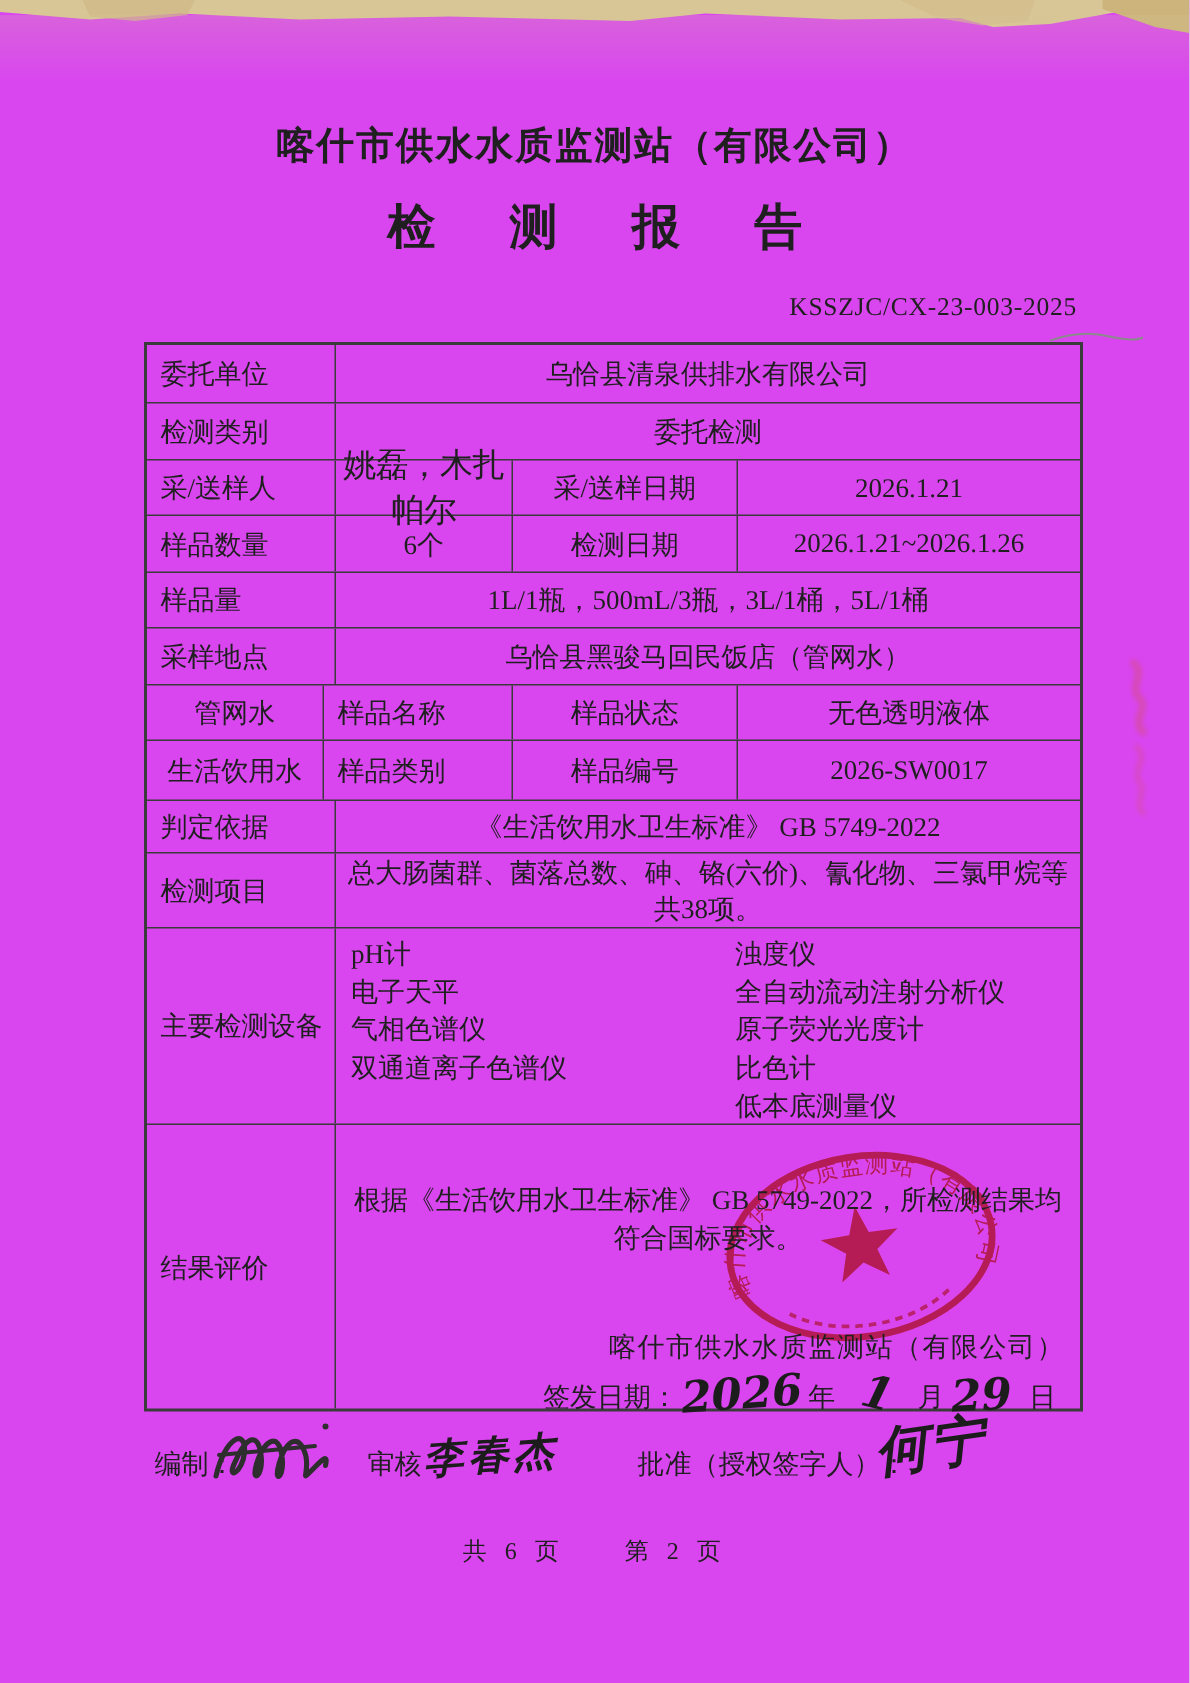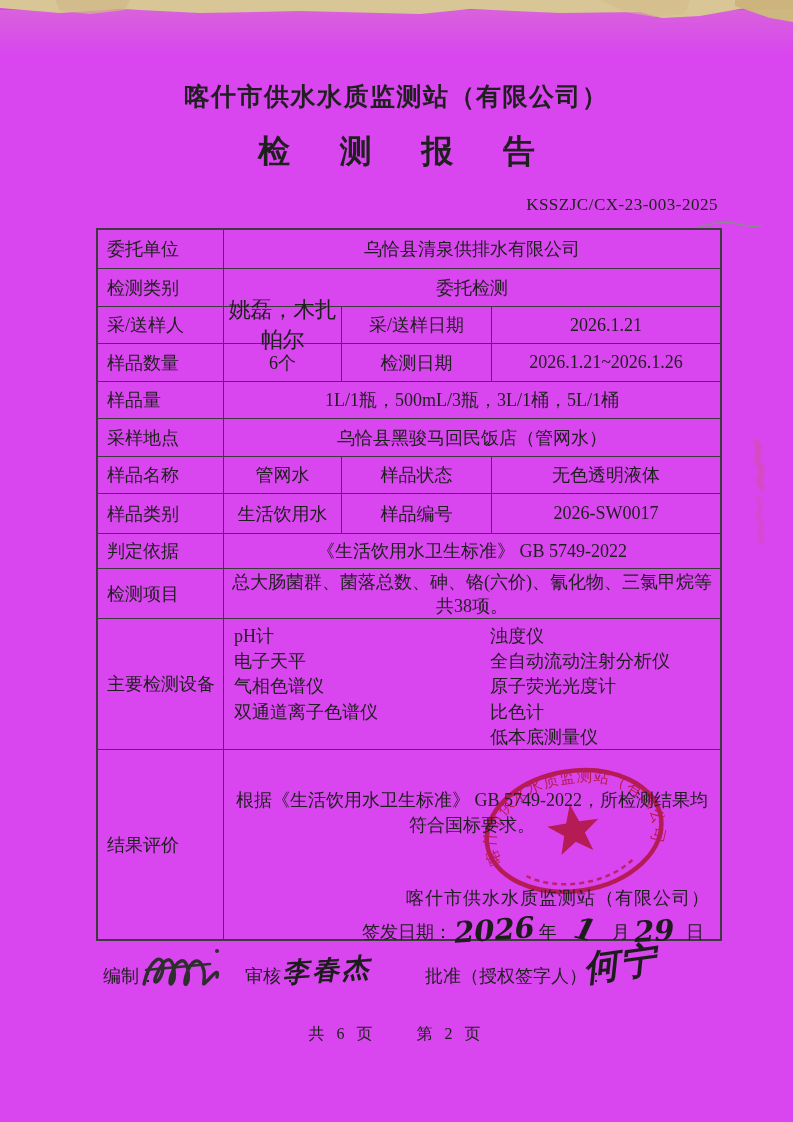--- a/index.html
+++ b/index.html
@@ -111,29 +111,29 @@
       <div class="td label">样品量</div>
       <div class="td span">1L/1瓶，500mL/3瓶，3L/1桶，5L/1桶</div>
     </div>
 
     <div class="tr" style="height:38px">
       <div class="td label">采样地点</div>
       <div class="td span">乌恰县黑骏马回民饭店（管网水）</div>
     </div>
 
     <div class="tr" style="height:37px">
+      <div class="td c2">管网水</div>
       <div class="td label">样品名称</div>
-      <div class="td c2">管网水</div>
       <div class="td c3">样品状态</div>
       <div class="td c4">无色透明液体</div>
     </div>
 
     <div class="tr" style="height:40px">
+      <div class="td c2">生活饮用水</div>
       <div class="td label">样品类别</div>
-      <div class="td c2">生活饮用水</div>
       <div class="td c3">样品编号</div>
       <div class="td c4">2026-SW0017</div>
     </div>
 
     <div class="tr" style="height:35px">
       <div class="td label">判定依据</div>
       <div class="td span">《生活饮用水卫生标准》 GB 5749-2022</div>
     </div>
 
     <div class="tr" style="height:50px">

